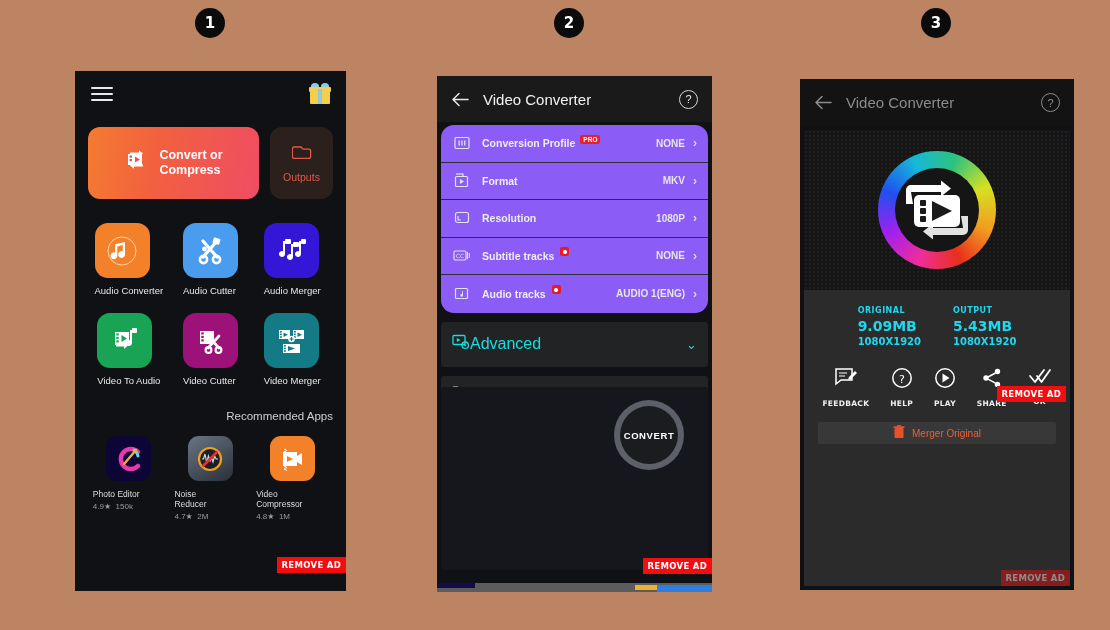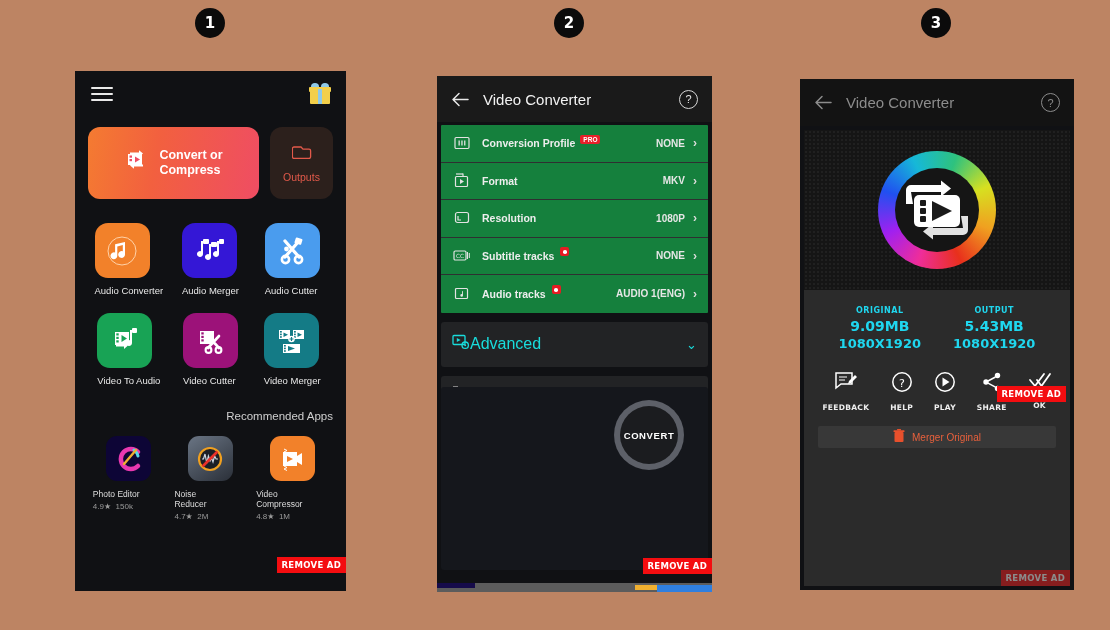--- a/index.html
+++ b/index.html
@@ -69,21 +69,21 @@
   .rec .rmeta{margin-top:3px;font-size:8px;color:#9a9a9a;}
 
   
   .p2-topbar{height:46px;background:#1a1a1a;display:flex;align-items:center;
     padding:0 14px;box-sizing:border-box;gap:14px;}
   .p2-title{color:#f2f2f2;font-size:15px;flex:1;}
   .back-arrow,.help-circ{color:#e8e8e8;cursor:pointer;display:flex;align-items:center;}
   .help-circ{width:17px;height:17px;border:1.3px solid #d6d6d6;border-radius:50%;
     justify-content:center;font-size:11px;}
 
-  .p2-list{background:#15803d;margin:3px 4px 0 4px;border-radius:1px;}
+  .p2-list{background:#8b5cf6;margin:3px 4px 0 4px;border-radius:13px;}
   .lrow{height:37.5px;display:flex;align-items:center;padding:0 11px;box-sizing:border-box;
     border-bottom:1px solid #2e2f31;cursor:pointer;}
   .lrow:last-child{border-bottom:none;}
   .lrow .li-ico{width:19px;height:16px;margin-right:11px;flex:0 0 auto;
     display:flex;align-items:center;justify-content:center;}
   .lrow .li-name{color:#ededed;font-size:10.5px;font-weight:bold;}
   .lrow .li-val{color:#e6e6e6;font-size:10px;font-weight:bold;margin-left:auto;margin-right:8px;}
   .chev{color:#dcdcdc;font-size:12px;font-weight:bold;}
   .pro-badge{background:#e8202a;color:#fff;font-size:6.5px;font-weight:bold;
     padding:1px 3px;border-radius:2px;margin-left:5px;position:relative;top:-4px;}
@@ -138,26 +138,26 @@
     background:conic-gradient(from 200deg,#ef2d9a,#a020f0,#2050f0,#16b8d8,#2ec27e,#d7e020,#f0a020,#e8301c,#ef2d9a);
     display:flex;align-items:center;justify-content:center;}
   .logo .hole{width:84px;height:84px;border-radius:50%;background:#151515;position:absolute;}
   .logo svg{position:relative;z-index:2;}
 
   .p3-msg{padding:12px 10px 0 10px;text-align:center;}
   .p3-success{color:#1fd7ef;font-size:10.5px;font-weight:bold;letter-spacing:.3px;}
   .p3-path{color:#1fd7ef;font-size:9.5px;font-weight:bold;line-height:13px;margin-top:12px;}
 
   .p3-stats{display:flex;justify-content:center;gap:32px;margin-top:16px;}
-  .stat{text-align:center;}
+  .stat{}
   .stat .sl{color:#1fd7ef;font-size:8px;font-weight:bold;letter-spacing:.5px;
     font-family:"DejaVu Sans", sans-serif;}
   .stat .sv{color:#1fd7ef;font-size:14px;font-weight:bold;margin-top:3px;
     font-family:"DejaVu Sans", sans-serif;}
-  .stat .sd{color:#1fd7ef;font-size:13px;font-weight:bold;margin-top:2px;
+  .stat .sd{color:#1fd7ef;font-size:10px;font-weight:bold;margin-top:2px;
     font-family:"DejaVu Sans", sans-serif;}
 
   .p3-actions{display:flex;justify-content:space-around;margin-top:20px;padding:0 8px;}
   .act{display:flex;flex-direction:column;align-items:center;gap:6px;cursor:pointer;}
   .act .alabel{color:#f0f0f0;font-size:7.5px;font-weight:bold;letter-spacing:.3px;
     font-family:"DejaVu Sans", sans-serif;}
 
   .del-bar{margin:14px 14px 0 14px;height:22px;background:#383838;border-radius:2px;
     display:flex;align-items:center;justify-content:center;gap:7px;cursor:pointer;}
   .del-bar span{color:#e8603c;font-size:10px;}
@@ -219,43 +219,43 @@
         <div class="tool">
           <div class="tile" style="background:#f2812a">
             <svg width="38" height="38" viewBox="0 0 38 38">
               <circle cx="19" cy="19" r="14" fill="none" stroke="#ffd2a8" stroke-width="1"></circle>
               <path d="M22 10 v12.5 a3.4 3.4 0 1 1 -2.2 -3.2 V13 l-5.5 1.6 v9.2 a3.4 3.4 0 1 1 -2.2 -3.2 V12.2z" fill="#fff"></path>
             </svg>
           </div>
           <div class="tlabel">Audio Converter</div>
         </div>
         <div class="tool">
+          <div class="tile" style="background:#4a9cee">
+            <svg width="38" height="38" viewBox="0 0 38 38">
+              <path d="M12 9 L26 25 M26 9 L12 25" stroke="#fff" stroke-width="3.3" stroke-linecap="round"></path>
+              <circle cx="12.5" cy="27.5" r="3.6" fill="none" stroke="#fff" stroke-width="2.6"></circle>
+              <circle cx="25.5" cy="27.5" r="3.6" fill="none" stroke="#fff" stroke-width="2.6"></circle>
+              <circle cx="13.5" cy="17" r="2.4" fill="#fff"></circle>
+              <rect x="22" y="6" width="7" height="6" rx="1" fill="#fff" transform="rotate(18 25 9)"></rect>
+            </svg>
+          </div>
+          <div class="tlabel">Audio Cutter</div>
+        </div>
+        <div class="tool">
           <div class="tile" style="background:#3417d6">
             <svg width="38" height="38" viewBox="0 0 38 38">
               <path d="M13 9 v13 a3 3 0 1 1 -2 -2.8 V9z" fill="#fff"></path>
               <rect x="13" y="7" width="6" height="5" rx="1" fill="#fff"></rect>
               <path d="M21 12 v13 a3 3 0 1 1 -2 -2.8 V12z" fill="#fff"></path>
               <rect x="21" y="10" width="6" height="5" rx="1" fill="#fff"></rect>
               <path d="M29 9 v13 a3 3 0 1 1 -2 -2.8 V9z" fill="#fff"></path>
               <rect x="29" y="7" width="5" height="5" rx="1" fill="#fff"></rect>
             </svg>
           </div>
           <div class="tlabel">Audio Merger</div>
-        </div>
-        <div class="tool">
-          <div class="tile" style="background:#4a9cee">
-            <svg width="38" height="38" viewBox="0 0 38 38">
-              <path d="M12 9 L26 25 M26 9 L12 25" stroke="#fff" stroke-width="3.3" stroke-linecap="round"></path>
-              <circle cx="12.5" cy="27.5" r="3.6" fill="none" stroke="#fff" stroke-width="2.6"></circle>
-              <circle cx="25.5" cy="27.5" r="3.6" fill="none" stroke="#fff" stroke-width="2.6"></circle>
-              <circle cx="13.5" cy="17" r="2.4" fill="#fff"></circle>
-              <rect x="22" y="6" width="7" height="6" rx="1" fill="#fff" transform="rotate(18 25 9)"></rect>
-            </svg>
-          </div>
-          <div class="tlabel">Audio Cutter</div>
         </div>
         <div class="tool">
           <div class="tile" style="background:#18a355">
             <svg width="38" height="38" viewBox="0 0 38 38">
               <rect x="9" y="10" width="14" height="13" fill="#fff"></rect>
               <rect x="10.3" y="11.3" width="2.4" height="2.2" fill="#18a355"></rect>
               <rect x="10.3" y="14.8" width="2.4" height="2.2" fill="#18a355"></rect>
               <rect x="10.3" y="18.3" width="2.4" height="2.2" fill="#18a355"></rect>
               <path d="M15.5 13 L21 16.5 L15.5 20 z" fill="#18a355"></path>
               <path d="M26 8 v13 a3 3 0 1 1 -2 -2.8 V8z" fill="#fff"></path>

